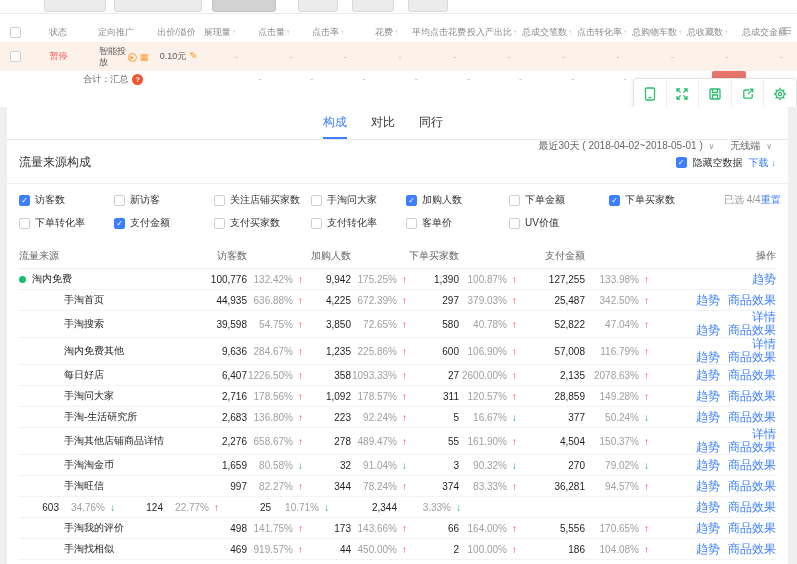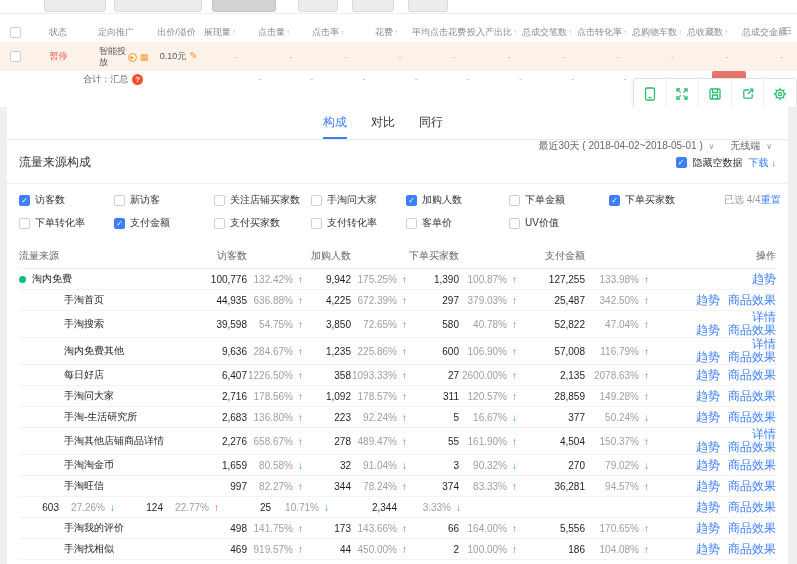--- a/index.html
+++ b/index.html
@@ -590,21 +590,21 @@
               <span class="gp">94.57%</span>
               <span class="ga u">↑</span>
             </span>
             <span class="ft-ops">
               <span style="display: block;"><a class="link">趋势</a><a class="link">商品效果</a></span>
             </span>
           </div>
           <div class="ft-row h1">
             <span class="grp g0">
               <span class="gv">603</span>
-              <span class="gp">27.26%</span>
+              <span class="gp">34.76%</span>
               <span class="ga d">↓</span>
             </span>
             <span class="grp g1">
               <span class="gv">124</span>
               <span class="gp">22.77%</span>
               <span class="ga u">↑</span>
             </span>
             <span class="grp g2">
               <span class="gv">25</span>
               <span class="gp">10.71%</span>

